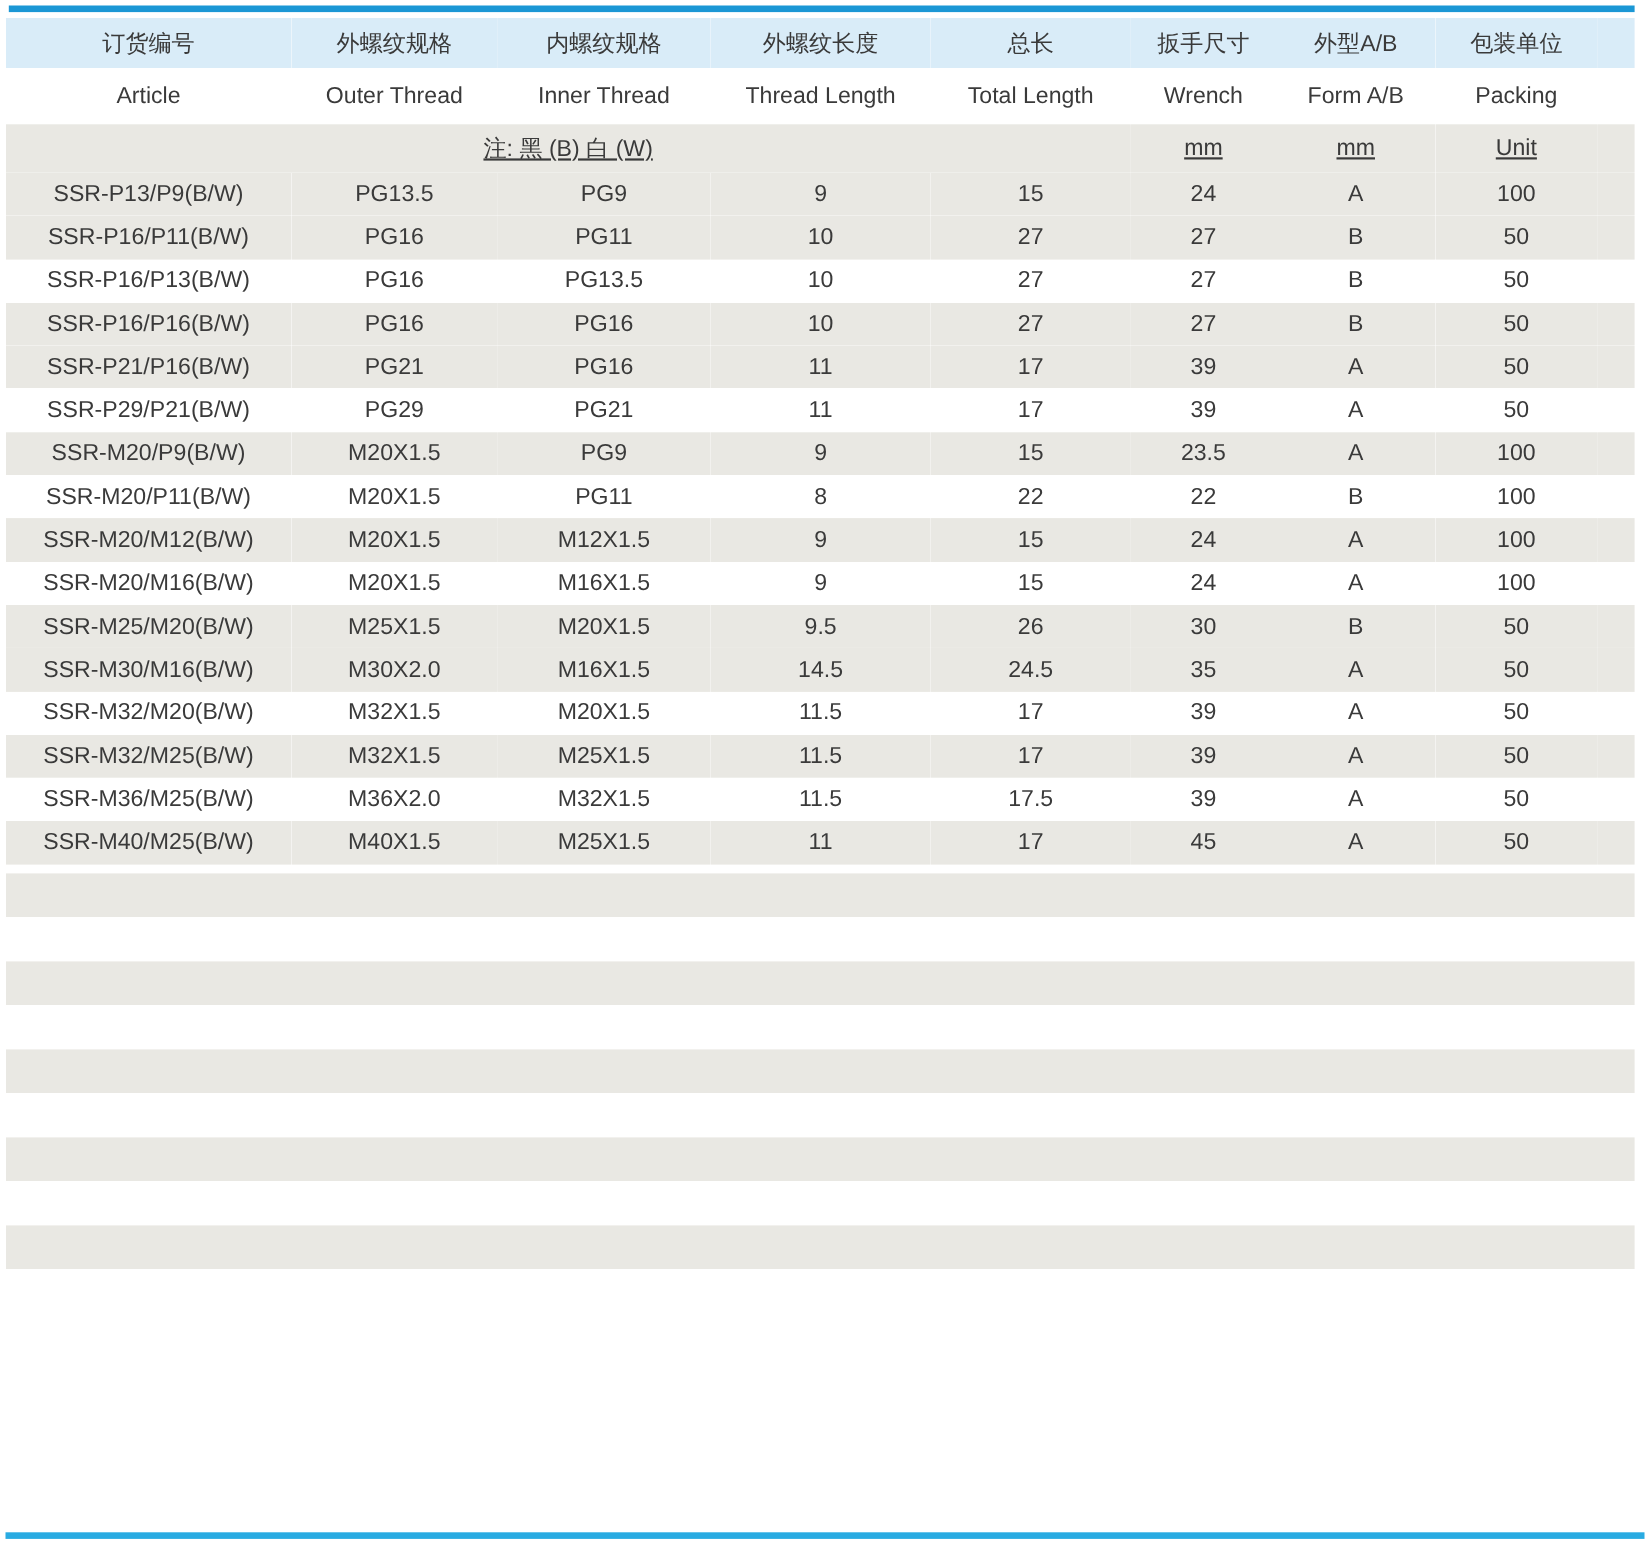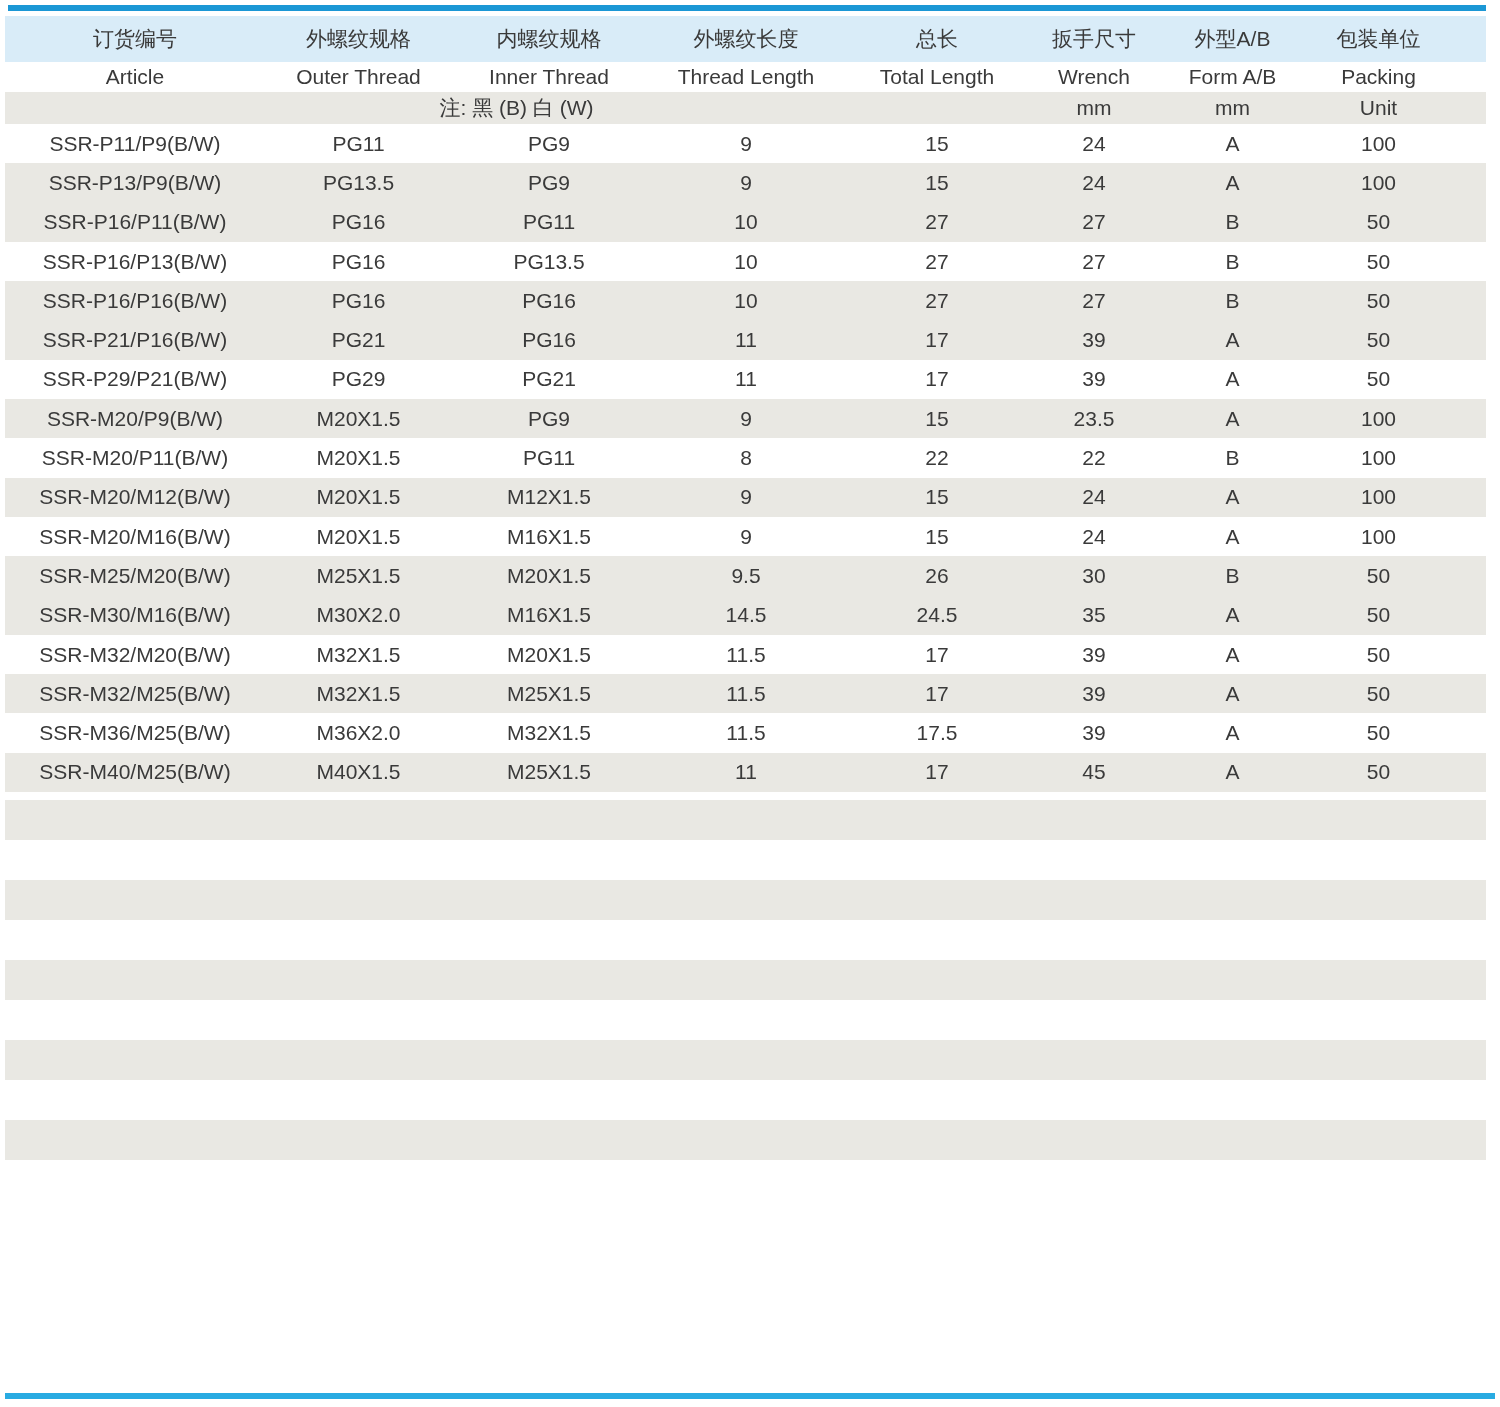--- a/index.html
+++ b/index.html
@@ -17,22 +17,22 @@
   table#grid{
     position:absolute;left:5px;top:16px;width:1481px;
     border-collapse:collapse;table-layout:fixed;
   }
   #grid td{
     text-align:center;vertical-align:middle;
     color:#3a3a3a;font-size:21px;padding:0;
     white-space:nowrap;overflow:hidden;
   }
   tr.zh-header td{height:46px;font-size:22px;color:#1f1f1f;margin-top:16px;}
-  tr.en-header td{height:30px;font-size:21px;color:#262626;}
-  tr.note-row td{height:32px;font-size:21px;color:#2e2e2e;}
+  tr.en-header td{height:51px;font-size:21px;color:#262626;}
+  tr.note-row td{height:44px;font-size:21px;color:#2e2e2e;text-decoration:underline;}
   tr.note-row td.note-text{text-align:left;padding-left:30px;}
   tr.data-row td{height:39.3px;}
   tr.spacer-row td{height:8px;background:#ffffff;}
   tr.empty-row td{height:40px;}
 </style>
 <style>tr.zh-header td{background:#d9ecf8;}tr.note-row td, tr.gray td{background:#e9e8e3;}</style></head>
 <body>
 
 <div class="rule" id="rule-top" style="background: rgb(27, 151, 213);"></div>
 
@@ -71,31 +71,20 @@
       <td>Packing</td>
       <td></td>
     </tr>
     <tr class="note-row">
       <td class="note-text" colspan="5">注: 黑 (B) 白 (W)</td>
       <td>mm</td>
       <td>mm</td>
       <td>Unit</td>
       <td></td>
     </tr>
-  <tr class="data-row">
-    <td>SSR-P11/P9(B/W)</td>
-    <td>PG11</td>
-    <td>PG9</td>
-    <td>9</td>
-    <td>15</td>
-    <td>24</td>
-    <td>A</td>
-    <td>100</td>
-    <td></td>
-  </tr>
       <tr class="data-row gray">
     <td>SSR-P13/P9(B/W)</td>
     <td>PG13.5</td>
     <td>PG9</td>
     <td>9</td>
     <td>15</td>
     <td>24</td>
     <td>A</td>
     <td>100</td>
     <td></td>

